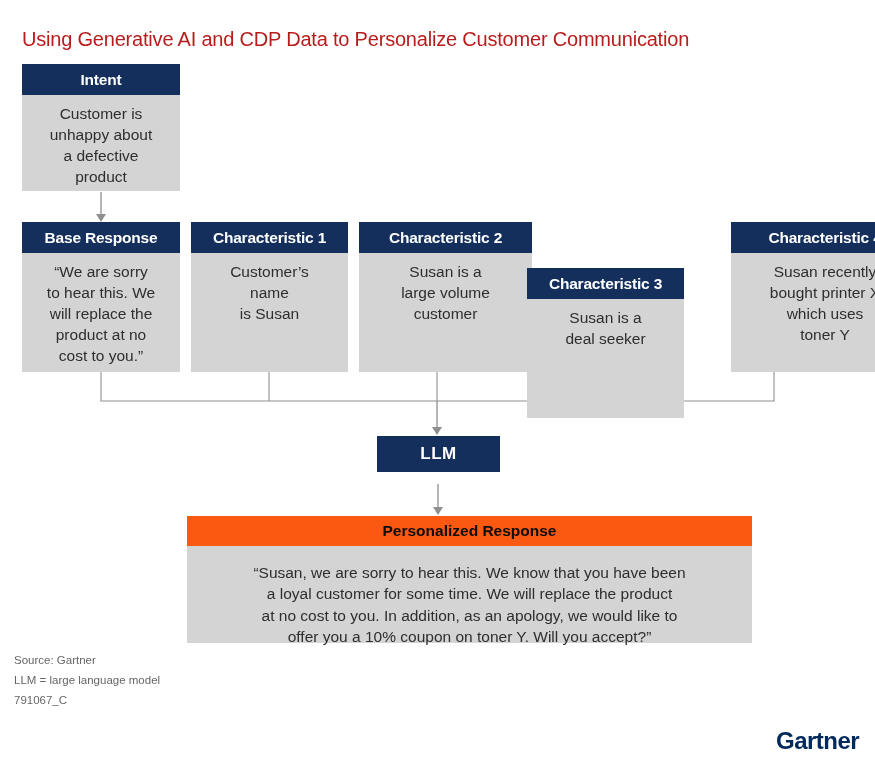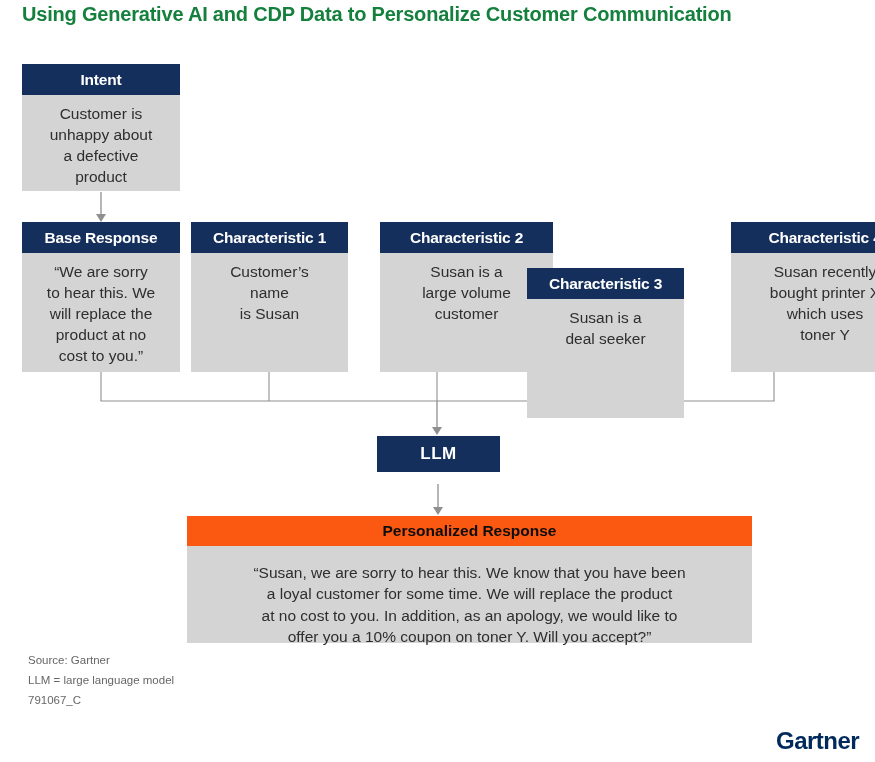--- a/index.html
+++ b/index.html
@@ -7,24 +7,24 @@
     position: relative;
     width: 875px;
     height: 762px;
     background: #ffffff;
     font-family: "Liberation Sans", sans-serif;
     overflow: hidden;
   }
   .diagram-title {
     position: absolute;
     left: 22px;
-    top: 3px;
+    top: 28px;
     font-size: 20px;
-    font-weight: bold;
-    color: #15803d;
+    font-weight: normal;
+    color: #b91c1c;
     letter-spacing: -0.2px;
     white-space: nowrap;
   }
   .connector-svg {
     position: absolute;
     left: 0; top: 0;
     width: 875px; height: 762px;
     pointer-events: none;
   }
   .box { position: absolute; }
@@ -47,21 +47,21 @@
     padding-top: 8px;
     white-space: pre-line;
     box-sizing: border-box;
   }
   #intent-box  { left: 22px;  top: 64px;  width: 158px; }
   #intent-box .box-body { height: 96px; }
   .row-box { top: 222px; }
   .row-box .box-body { height: 119px; }
   #box-base { left: 22px;  width: 158px; }
   #box-c1   { left: 191px; width: 157px; }
-  #box-c2   { left: 359px; width: 173px; margin-left: 21px; }
+  #box-c2   { left: 359px; width: 173px; }
   #box-c3   { left: 527px; width: 157px; margin-top: 46px; }
   #box-c4   { left: 695px; width: 188px; padding-left: 36px; }
   #llm-box {
     position: absolute;
     left: 377px; top: 436px;
     width: 123px; height: 36px;
     background: #152F5C;
     color: #ffffff;
     font-weight: bold;
     font-size: 17px;
@@ -81,21 +81,21 @@
     line-height: 30px;
   }
   #pr-box .box-body {
     font-size: 15.5px;
     line-height: 1.38;
     height: 97px;
     padding: 16px 6px 0 6px;
   }
   .footnote {
     position: absolute;
-    left: 28px;
+    left: 14px;
     font-size: 11.5px;
     color: #666666;
   }
   #source-note { top: 654px; }
   #abbr-note   { top: 674px; }
   #doc-code    { top: 694px; }
   #gartner-logo {
     position: absolute;
     left: 776px;
     top: 727px;

